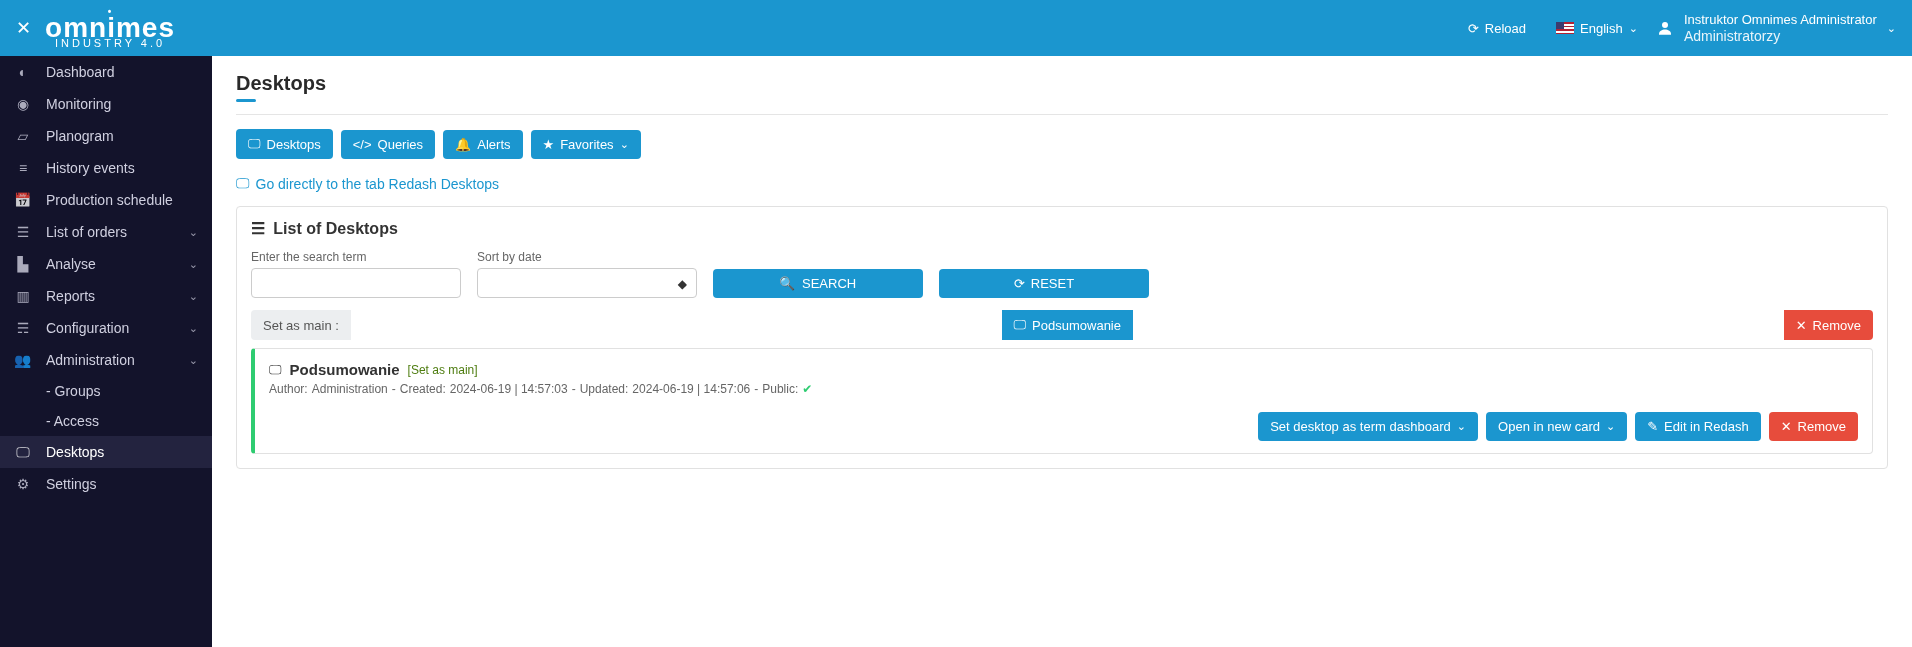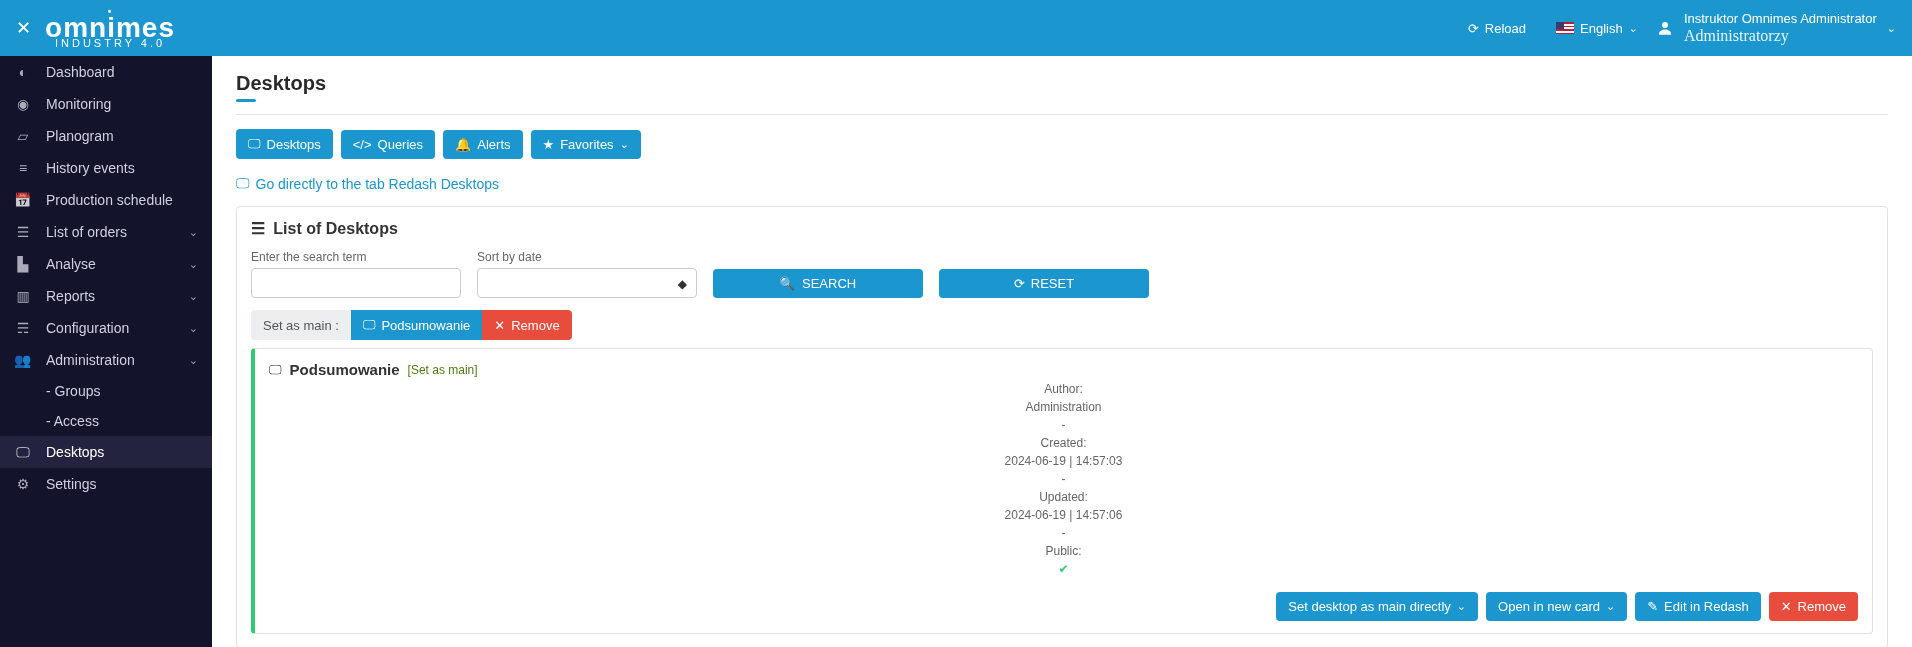--- a/index.html
+++ b/index.html
@@ -29,21 +29,21 @@
 .header .logo .dot { font-size:10px; line-height:1; margin-bottom:-2px;}
 .header .logo .sub { font-size:11px; letter-spacing:3px; font-weight:400; margin-top:-2px;}
 .header .spacer { flex:1; }
 .header .hdr-right { display:flex; align-items:center; gap:18px; }
 .header .reload { display:flex; align-items:center; gap:6px; cursor:pointer; font-size:13px; }
 .header .lang { display:flex; align-items:center; gap:6px; cursor:pointer; font-size:13px;padding-left:12px;}
 .flag { width:18px; height:12px; background:linear-gradient(to bottom,#b22234 0%,#b22234 15%,#fff 15%,#fff 30%,#b22234 30%,#b22234 45%,#fff 45%,#fff 60%,#b22234 60%,#b22234 75%,#fff 75%,#fff 90%,#b22234 90%); position:relative;}
 .flag::before { content:""; position:absolute; top:0; left:0; width:8px; height:7px; background:#3c3b6e;}
 .header .user { display:flex; align-items:center; gap:10px; cursor:pointer; }
 .header .user .uname { font-size:13px; line-height:1.2; }
-.header .user .urole { font-size:16px; opacity:0.9;font-family:Liberation Serif, serif;}
+.header .user .urole { font-size:14px; opacity:0.9;}
 .chev-down { font-size:11px; }
 .person-icn { width:18px; height:18px; }
 
 
 .layout { display:flex; height:calc(100% - 56px); }
 .sidebar {
   width:212px; background:#13132b; color:#d0d0e0;
   display:flex; flex-direction:column; overflow-y:auto;
   font-size:14px;
 }
@@ -92,33 +92,33 @@
   height:30px; border:1px solid #ccc; border-radius:4px; padding:0 26px 0 8px;
   font-size:13px; background:#fff;
 }
 .field.sort { width:220px; position:relative;}
 .field.sort select { width:100%; appearance:none;}
 .field.sort .select-caret { position:absolute; right:10px; bottom:7px; font-size:12px; color:#333; pointer-events:none;}
 .field.search { width:210px;}
 .field.search input { width:100%;}
 .btn.wide { width:210px; justify-content:center; font-size:13px; text-transform:uppercase;}
 
-.mainset-row { display:flex; align-items:stretch; margin-top:4px;}
+.mainset-row { display:flex; align-items:stretch; margin-top:4px;justify-content:space-between;}
 .mainset-row .btn { border-radius:0;}
 .mainset-row .btn:first-child { border-top-left-radius:4px; border-bottom-left-radius:4px;}
 .mainset-row .btn:last-child { border-top-right-radius:4px; border-bottom-right-radius:4px;}
 
 .desktop-card {
   border:1px solid #e1e1e1; border-left:4px solid #2ecc71; border-radius:4px;
   padding:12px 14px; margin-top:8px;
 }
 .desktop-card .title-row { display:flex; align-items:center; gap:8px; margin-bottom:4px;}
 .desktop-card .dtitle { font-weight:700; font-size:15px; color:#333;}
 .desktop-card .setmain { color:#4d7c0f; font-size:12px;}
-.desktop-card .meta { font-size:12px; color:#666; display:flex; align-items:center; gap:4px; flex-wrap:wrap;flex-direction:column;}
+.desktop-card .meta { font-size:12px; color:#666; display:flex; align-items:center; gap:4px; flex-wrap:wrap;}
 .desktop-card .meta .check { color:#2ecc71; }
 .desktop-card .actions { display:flex; gap:8px; justify-content:flex-end; margin-top:16px;}
 
 svg { display:inline-block; vertical-align:middle; }
 
 </style>
 </head>
 <body>
 
 <div class="header">
@@ -304,21 +304,21 @@
             <span>2024-06-19 | 14:57:03</span>
             <span>-</span>
             <span>Updated:</span>
             <span>2024-06-19 | 14:57:06</span>
             <span>-</span>
             <span>Public:</span>
             <span class="check">✔</span>
           </div>
           <div class="actions">
             <button class="btn">
-              <span>Set desktop as main directly</span>
+              <span>Set desktop as term dashboard</span>
               <span class="chev-down">⌄</span>
             </button>
             <button class="btn">
               <span>Open in new card</span>
               <span class="chev-down">⌄</span>
             </button>
             <button class="btn">
               <span>✎</span>
               <span>Edit in Redash</span>
             </button>

